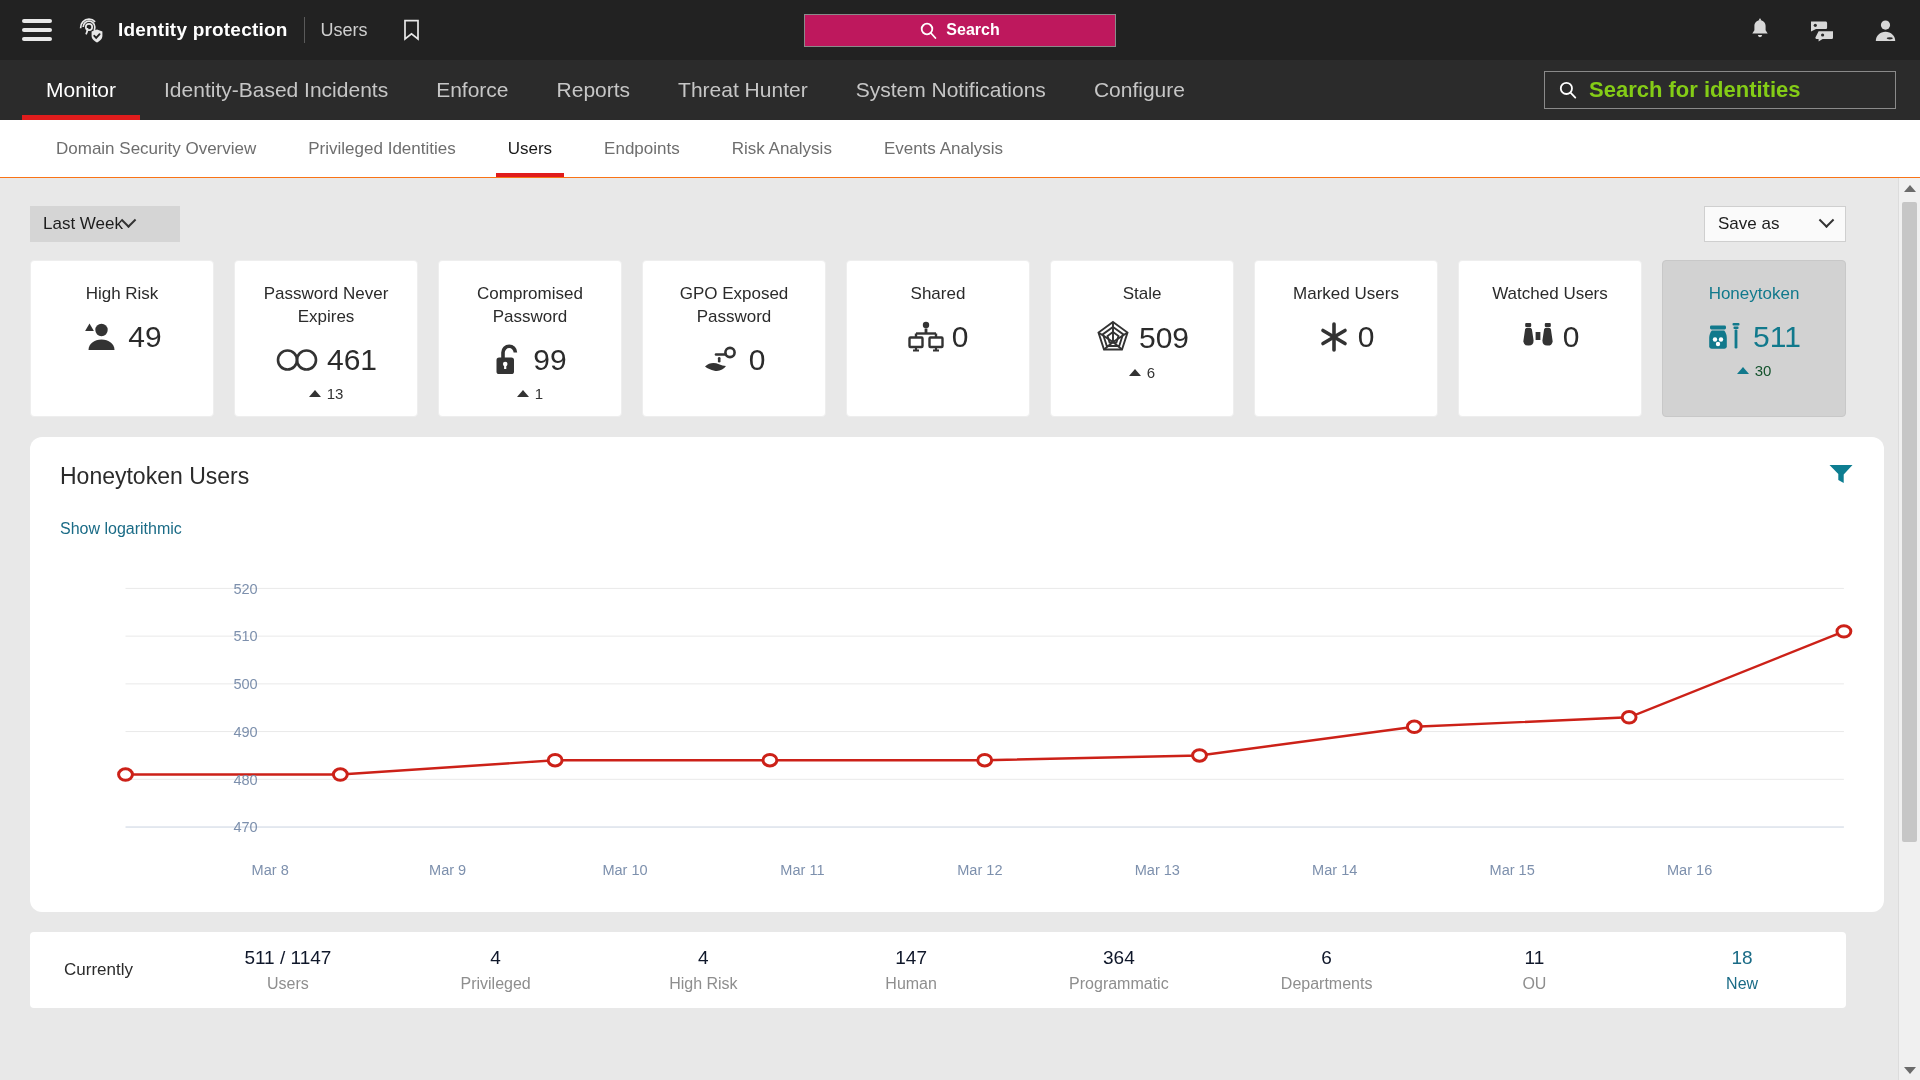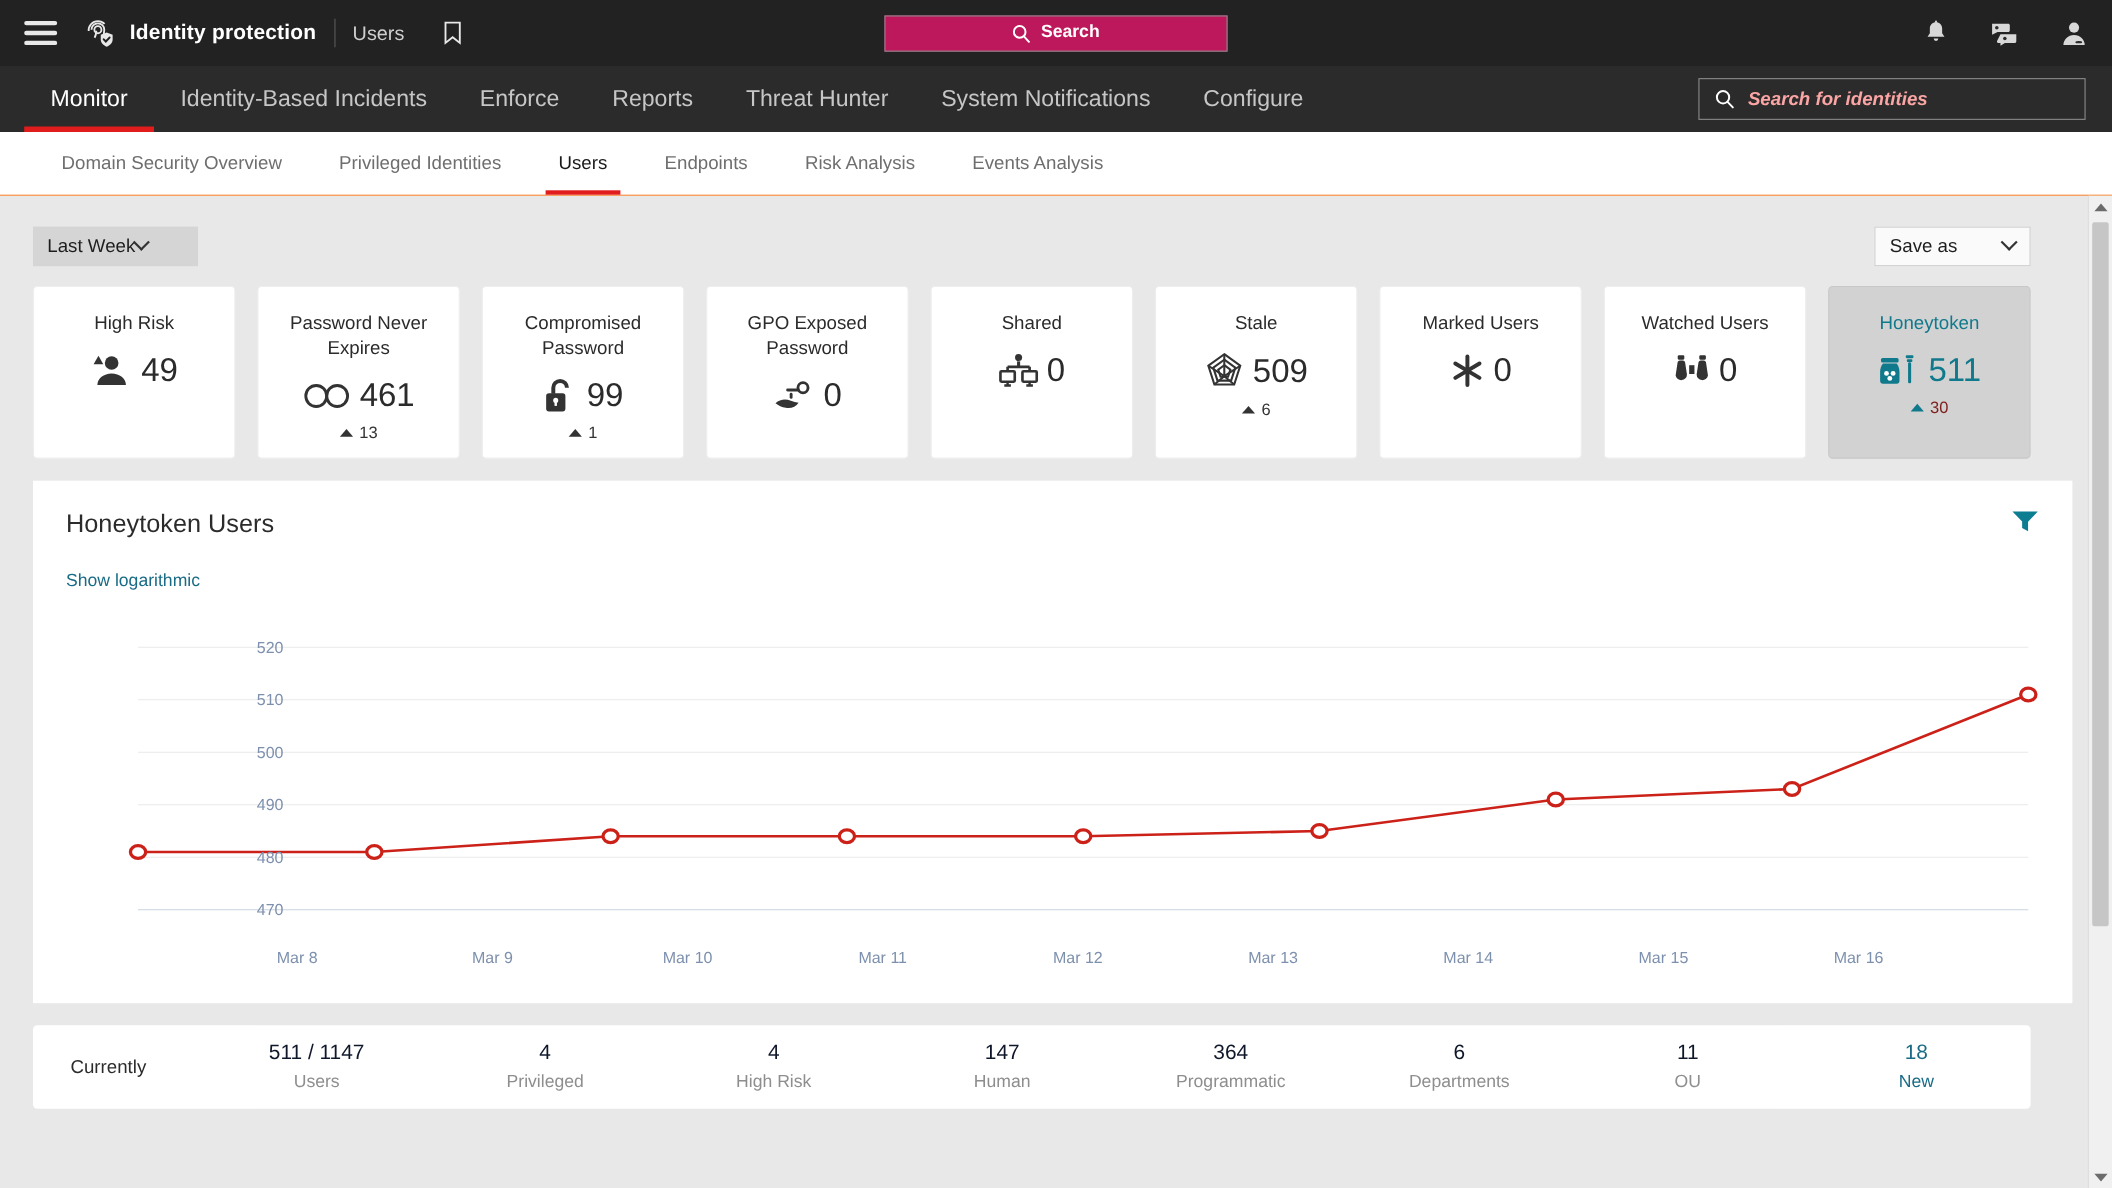--- a/index.html
+++ b/index.html
@@ -46,21 +46,21 @@
   .navitem.active { color: #ffffff; }
   .navitem.active::after {
     content: ""; position: absolute; left: 0; right: 0; bottom: 0;
     height: 5px; background: #e01c1c;
   }
   .nav-search {
     position: absolute; right: 24px; top: 50%; transform: translateY(-50%);
     width: 352px; height: 38px; border: 1px solid #8a8a8a; background: #2b2b2b;
     display: flex; align-items: center; padding: 0 14px; gap: 12px; cursor: pointer;
   }
-  .nav-search span { color: #fca5a5; font-size: 17px; font-weight: bold; font-style: italic; }
+  .nav-search span { color: #84cc16; font-size: 22px; font-weight: bold; }
 
   
   .subtabs {
     height: 58px; background: #ffffff; display: flex; align-items: stretch;
     padding-left: 30px; border-bottom: 1px solid #f97316;
   }
   .subtab {
     display: flex; align-items: center; padding: 0 26px; color: #6e6e6e;
     font-size: 17px; cursor: pointer; position: relative; white-space: nowrap;
   }
@@ -105,30 +105,30 @@
     max-width: 140px;
   }
   .card.selected .card-title { color: #11798c; }
   .card-main { display: flex; align-items: center; gap: 8px; margin-top: 14px; }
   .card-val { font-size: 30px; color: #2b2b2b; font-weight: 300; }
   .card.selected .card-val { color: #11798c; }
   .card-delta {
     margin-top: 8px; font-size: 15px; color: #333; display: flex;
     align-items: center; gap: 6px;
   }
-  .card.selected .card-delta { color: #7f1d1d; }
+  .card.selected .card-delta { color: #14532d; }
   .tri-up {
     width: 0; height: 0; border-left: 6px solid transparent;
     border-right: 6px solid transparent; border-bottom: 7px solid #333;
   }
   .card.selected .tri-up { border-bottom-color: #11798c; }
 
   
   .panel {
-    margin-top: 20px; background: #ffffff; border-radius: 0;
+    margin-top: 20px; background: #ffffff; border-radius: 12px;
     height: 475px; position: relative; padding: 26px 30px 0 30px;
   }
   .panel-head { display: flex; align-items: flex-start; justify-content: space-between; }
   .panel-title { font-size: 23px; color: #2b2b2b; }
   .log-link { margin-top: 30px; font-size: 16px; color: #1a6b86; cursor: pointer; }
   .chart-wrap { position: absolute; left: 30px; right: 30px; top: 124px; bottom: 18px; }
 
   
   .summary {
     margin-top: 20px; margin-right: 38px; background: #ffffff; border-radius: 4px;

